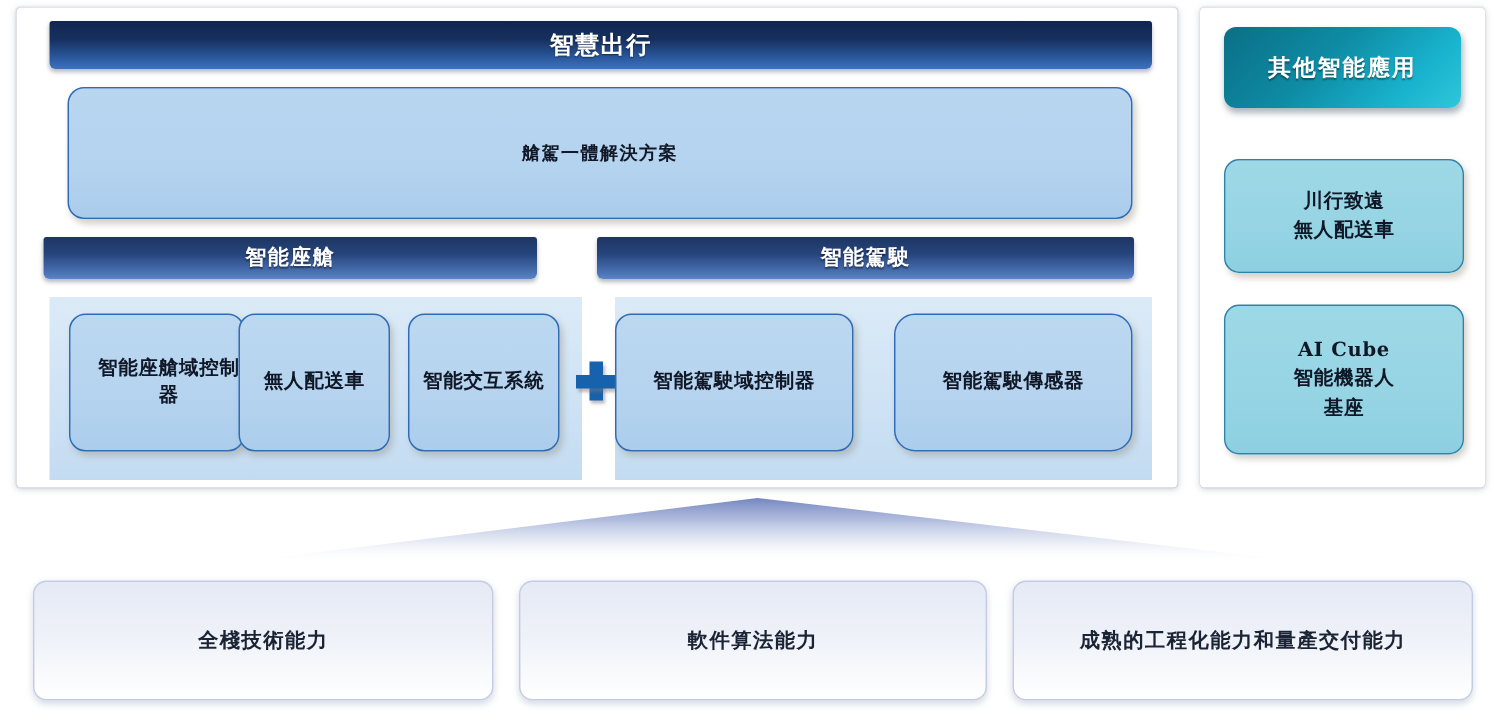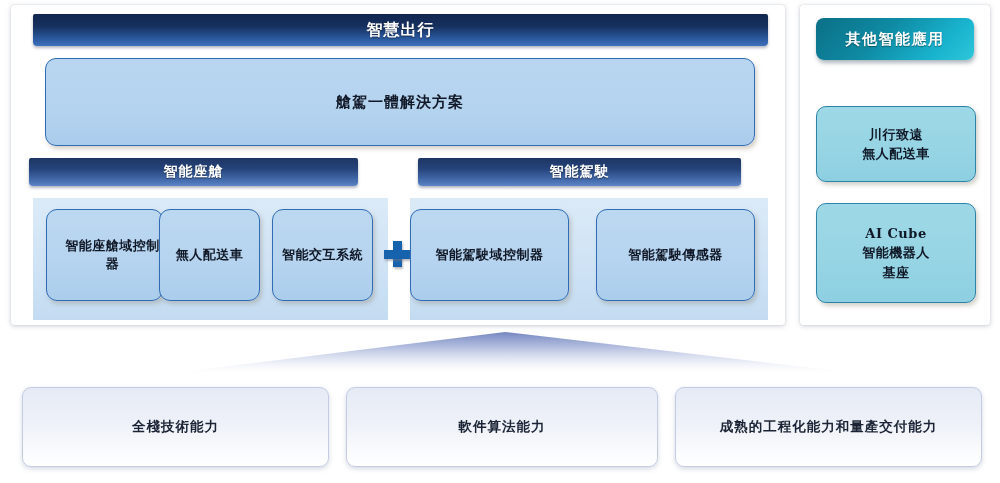--- a/index.html
+++ b/index.html
@@ -50,21 +50,21 @@
     width: 735px; height: 32px;
     font-size: 16px;
     background: linear-gradient(to bottom, #10264f 0%, #16305e 38%, #2b5aa0 78%, #3f72bd 100%);
   }
   .subhead {
     height: 28px;
     font-size: 14px;
     background: linear-gradient(to bottom, #1d3562 0%, #26447c 40%, #4a72b4 85%, #5e85c6 100%);
   }
   #subhead-cockpit { left: 29px; top: 158px; width: 329px; }
-  #subhead-driving { left: 418px; top: 158px; width: 323px; }
+  #subhead-driving { left: 398px; top: 158px; width: 358px; }
 
   
   .cardband {
     position: absolute;
     top: 198px; height: 122px;
     background: linear-gradient(to bottom, #dbeaf7 0%, #cfe3f5 55%, #c3dbf1 100%);
   }
   #band-left  { left: 33px; width: 355px; }
   #band-right { left: 410px; width: 358px; }
 
@@ -73,21 +73,21 @@
     position: absolute;
     left: 45px; top: 58px;
     width: 708px; height: 86px;
     border: 1.6px solid #2f6cb5;
     border-radius: 11px;
     background: linear-gradient(to bottom, #b9d6f0 0%, #b4d3ef 60%, #aaccec 100%);
     display: flex; align-items: center; justify-content: center;
     box-shadow: 2px 3px 4px rgba(150,140,120,0.40);
   }
   #solution-card span {
-    font-size: 15px; font-weight: bold; color: #111827;
+    font-size: 12px; font-weight: bold; color: #111827;
     letter-spacing: 1px;
   }
 
   
   .bluecard {
     position: absolute;
     top: 209px; height: 90px;
     border: 1.6px solid #2f6cb5;
     border-radius: 11px;
     background: linear-gradient(to bottom, #bcd8f1 0%, #b6d4ef 55%, #abcdec 100%);
@@ -97,40 +97,40 @@
   }
   .bluecard span {
     font-size: 13px; font-weight: bold; color: #101827; line-height: 1.42;
     letter-spacing: 0.5px;
   }
 
   #card-c0 { left: 46px;  width: 99px; padding-left: 16px; }
   #card-c1 { left: 159px; width: 99px; }
   #card-c2 { left: 272px; width: 99px; }
   #card-d0 { left: 410px; width: 157px; }
-  #card-d1 { left: 596px; width: 157px; }
+  #card-d1 { left: 596px; width: 157px; border-radius: 14px; }
 
   
   #plus-sign {
     position: absolute;
     left: 383px; top: 240px;
     width: 28px; height: 28px;
   }
   #plus-sign .vbar, #plus-sign .hbar {
     position: absolute; background: #1762ad;
     box-shadow: 1px 2px 2px rgba(120,120,130,0.5);
   }
   #plus-sign .vbar { left: 10px; top: 1px; width: 9px; height: 26px; }
   #plus-sign .hbar { left: 1px; top: 10px; width: 26px; height: 9px; }
 
   
   #side-title {
     position: absolute;
     left: 816px; top: 18px;
-    width: 158px; height: 42px;
+    width: 158px; height: 54px;
     border-radius: 8px;
     background: linear-gradient(135deg, #0a6f86 0%, #0f8ba4 42%, #19b4cf 78%, #2fc6d8 100%);
     display: flex; align-items: center; justify-content: center;
     color: #ffffff; font-size: 15px; font-weight: bold; letter-spacing: 1.5px;
     text-shadow: 0 1px 1px rgba(0,0,0,0.4);
     box-shadow: 1px 3px 4px rgba(90,110,125,0.5);
   }
 
   .tealcard {
     position: absolute;

